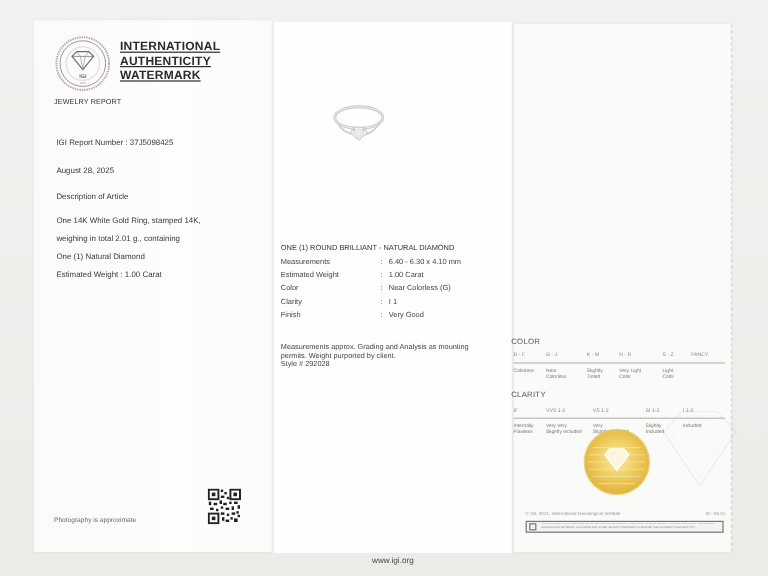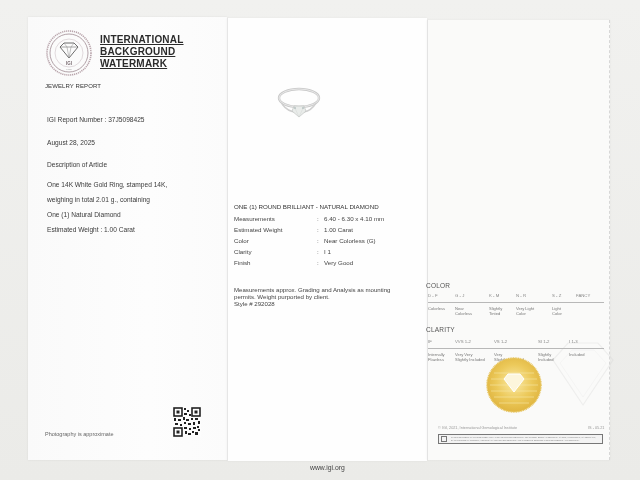--- a/index.html
+++ b/index.html
@@ -138,21 +138,21 @@
     <circle cx="23" cy="23" r="19" fill="#fbfbfb" stroke="#9e8a92" stroke-width="0.8"></circle>
     <circle cx="23" cy="23" r="14" fill="none" stroke="#c5b7bd" stroke-width="0.5"></circle>
     <polygon points="14,17 18,13 28,13 32,17 23,28" fill="none" stroke="#6d6d6d" stroke-width="1"></polygon>
     <line x1="14" y1="17" x2="32" y2="17" stroke="#6d6d6d" stroke-width="0.6"></line>
     <polyline points="18,13 21,17 23,28 25,17 28,13" fill="none" stroke="#8a8a8a" stroke-width="0.5"></polyline>
     <text x="23" y="35" font-size="4.5" text-anchor="middle" fill="#7a6a70" font-family="Liberation Sans, sans-serif" font-weight="bold">IGI</text>
     <text x="23" y="40" font-size="2.4" text-anchor="middle" fill="#9a9a9a" font-family="Liberation Sans, sans-serif">1975</text>
   </svg>
   <div class="org-name">
     <span>INTERNATIONAL</span>
-    <span>BACKGROUND</span>
+    <span>AUTHENTICITY</span>
     <span>WATERMARK</span>
   </div>
   <div class="report-type">JEWELRY REPORT</div>
 
   <div class="left-text" style="top:99px;">IGI Report Number : 37J5098425</div>
   <div class="left-text" style="top:122px;">August 28, 2025</div>
   <div class="left-text" style="top:144px;">Description of Article</div>
   <div class="left-text" style="top:164px;">One 14K White Gold Ring, stamped 14K,</div>
   <div class="left-text" style="top:179px;">weighing in total 2.01 g., containing</div>
   <div class="left-text" style="top:194px;">One (1) Natural Diamond</div>

